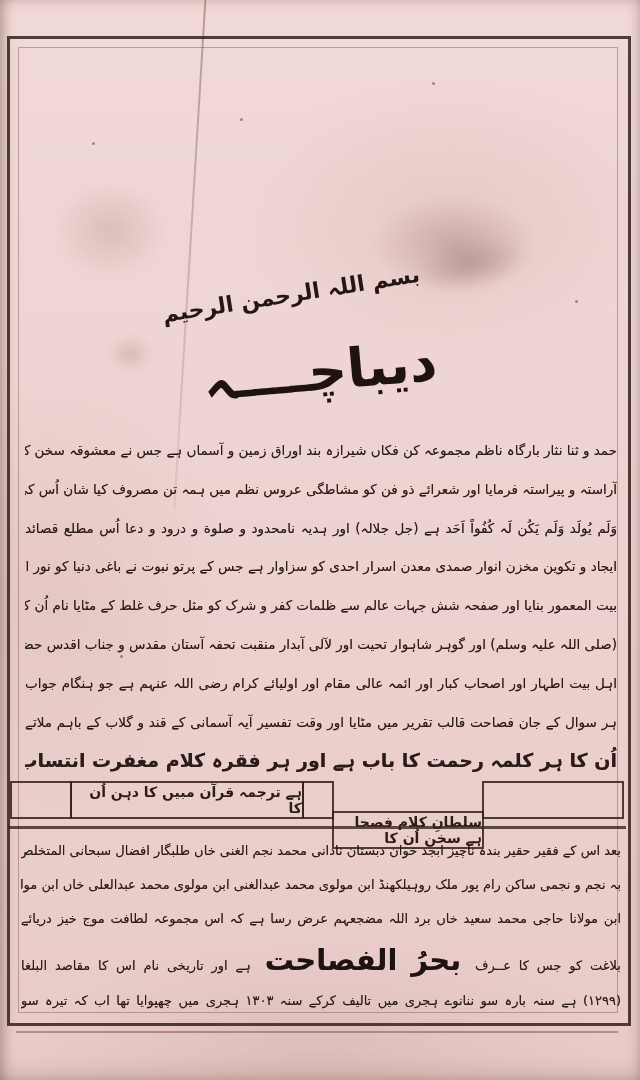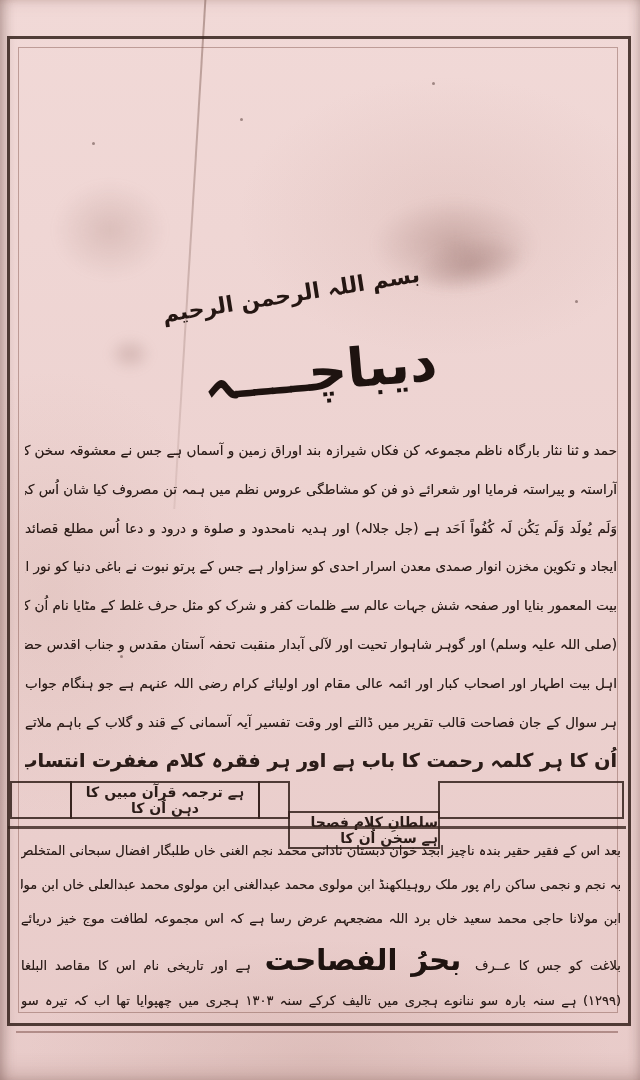--- a/index.html
+++ b/index.html
@@ -44,21 +44,21 @@
   .body-block{position:absolute;left:25px;top:431px;width:592px;direction:rtl;}
   .bline{height:38.8px;line-height:38.8px;font-size:13.5px;font-weight:500;
     text-align:justify;text-align-last:justify;white-space:nowrap;overflow:hidden;
     text-shadow:0 0 .4px rgba(40,25,20,.55);}
   .bline.intro{text-align:center;text-align-last:center;font-size:19px;font-weight:bold;}
   .couplet-row{position:absolute;left:10px;top:781px;width:614px;height:38px;display:flex;}
   .ccell{box-sizing:border-box;height:100%;border:2px solid rgba(52,33,27,.85);
     display:flex;align-items:center;justify-content:center;
     font-size:14px;font-weight:bold;direction:rtl;overflow:hidden;}
   .ccell + .ccell{margin-left:-2px;}
-  .c1{width:62px;}.c2{width:190px;text-align:center;}.c3{width:32px;}.c4{width:152px;margin-top:30px;}.c5{flex:1;}
+  .c1{width:62px;}.c2{width:234px;}.c3{width:32px;}.c4{width:152px;margin-top:30px;}.c5{flex:1;}
   .rule{position:absolute;left:8px;top:826px;width:618px;height:2.5px;background:rgba(52,33,27,.78);}
   .colophon{position:absolute;left:21px;top:834px;width:600px;direction:rtl;}
   .cline{height:34px;line-height:34px;font-size:13px;font-weight:500;
     text-align:justify;text-align-last:justify;white-space:nowrap;overflow:hidden;
     text-shadow:0 0 .4px rgba(40,25,20,.55);}
   .cline.l4{height:48px;line-height:48px;}
   .cline.l5{height:34px;line-height:34px;}
   .book-title{font-size:29px;font-weight:bold;color:#1e1310;padding:0 6px;}
   .bottom-faint-line{position:absolute;left:16px;top:1031px;width:602px;height:1.5px;
     background:rgba(110,65,58,.45);}
@@ -87,21 +87,21 @@
   <div class="title">دیباچــــہ</div>
 
   <div class="body-block">
     <div class="bline">حمد و ثنا نثار بارگاہ ناظم مجموعہ کن فکاں شیرازہ بند اوراق زمین و آسماں ہے جس نے معشوقہ سخن کو بے خال و خط</div>
     <div class="bline">آراستہ و پیراستہ فرمایا اور شعرائے ذو فن کو مشاطگی عروس نظم میں ہمہ تن مصروف کیا شان اُس کی کہ لَم یَلِد</div>
     <div class="bline">وَلَم یُولَد وَلَم یَکُن لَہ کُفُواً اَحَد ہے (جل جلالہ) اور ہدیہ نامحدود و صلوة و درود و دعا اُس مطلع قصائد</div>
     <div class="bline">ایجاد و تکوین مخزن انوار صمدی معدن اسرار احدی کو سزاوار ہے جس کے پرتو نبوت نے باغی دنیا کو نور ایمان سے</div>
     <div class="bline">بیت المعمور بنایا اور صفحہ شش جہات عالم سے ظلمات کفر و شرک کو مثل حرف غلط کے مٹایا نام اُن کا محمد ہے</div>
     <div class="bline">(صلی اللہ علیہ وسلم) اور گوہر شاہوار تحیت اور لآلی آبدار منقبت تحفہ آستان مقدس و جناب اقدس حضرات</div>
     <div class="bline">اہل بیت اطہار اور اصحاب کبار اور ائمہ عالی مقام اور اولیائے کرام رضی اللہ عنہم ہے جو ہنگام جواب</div>
-    <div class="bline">ہر سوال کے جان فصاحت قالب تقریر میں ڈالتے اور وقت تفسیر آیہ آسمانی کے قند و گلاب کے باہم ملاتے</div>
+    <div class="bline">ہر سوال کے جان فصاحت قالب تقریر میں مٹایا اور وقت تفسیر آیہ آسمانی کے قند و گلاب کے باہم ملاتے</div>
     <div class="bline intro">اُن کا ہر کلمہ رحمت کا باب ہے اور ہر فقرہ کلام مغفرت انتساب ہے ے</div>
   </div>
 
   <div class="couplet-row">
     <div class="ccell c1"></div>
     <div class="ccell c2">ہے ترجمہ قرآن مبیں کا دہن اُن کا</div>
     <div class="ccell c3"></div>
     <div class="ccell c4">سلطانِ کلام فصحا ہے سخن اُن کا</div>
     <div class="ccell c5"></div>
   </div>

